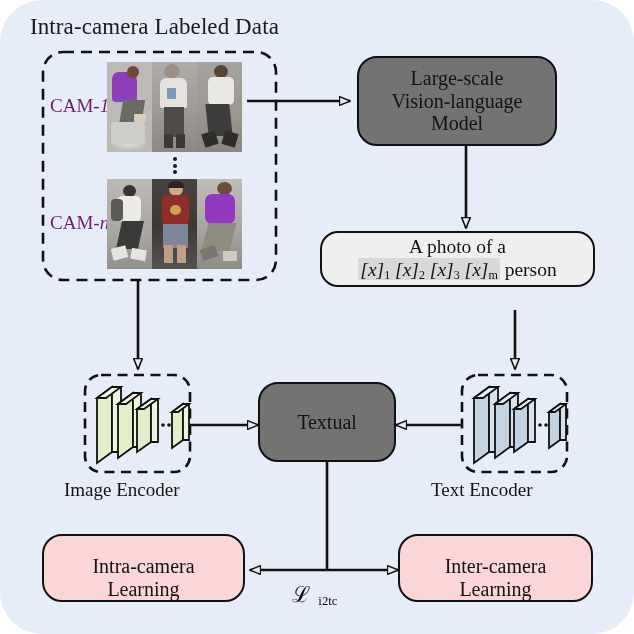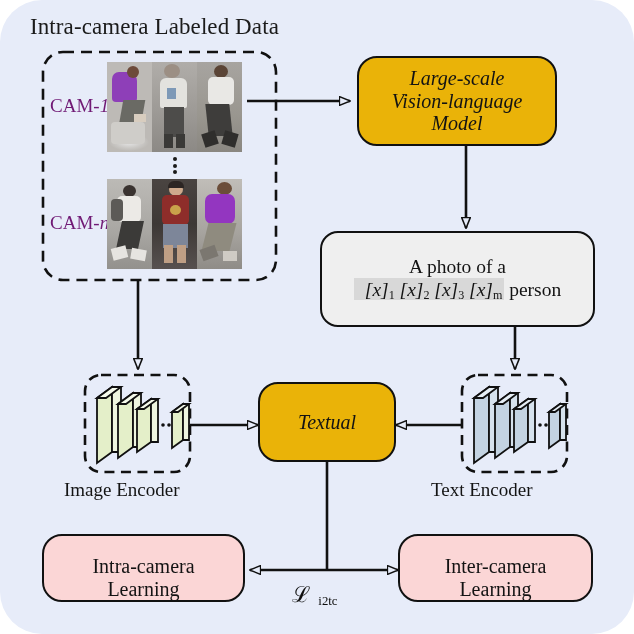--- a/index.html
+++ b/index.html
@@ -15,28 +15,28 @@
   .abs{position:absolute;}
   .ctr{display:flex;align-items:center;justify-content:center;
        text-align:center;line-height:1.12;}
 
   .title{font-size:23px;color:#1b1b1b;letter-spacing:.1px;}
 
   .cam-label{font-size:19px;color:#701a75;white-space:nowrap;}
   .cam-label i{font-style:italic;}
 
   .node{box-sizing:border-box;border:2.6px solid #111111;}
-  .node.yellow{background:#eab308;font-style:italic;}
+  .node.yellow{background:#737373;}
   .node.grey{background:#efefef;}
   .node.pink{background:#fbd6d6;align-items:flex-end;}
   .node-txt{font-size:20px;color:#131313;}
 
   .prompt-l1{font-size:19.5px;color:#131313;}
   .prompt-l2{font-size:19.5px;color:#131313;white-space:nowrap;}
-  .hl{background:#d8d8d8;padding:1px 2px 0 11px;}
+  .hl{background:#d8d8d8;padding:1px 2px 0 2px;}
   .prompt-l2 em{font-style:italic;}
   .prompt-l2 sub{font-size:.62em;vertical-align:-.22em;font-style:normal;}
 
   .enc-caption{font-size:19px;color:#141414;white-space:nowrap;}
 
   .loss{font-size:20px;color:#0e0e0e;white-space:nowrap;}
   .loss .cal{font-family:"DejaVu Serif",serif;font-size:22px;}
   .loss sub{font-size:.64em;vertical-align:-.25em;margin-left:8px;}
 
   .vdots{position:absolute;display:flex;flex-direction:column;
@@ -208,21 +208,21 @@
   </div>
 
   <div class="abs node yellow ctr" style="left:357px;top:56px;width:200px;height:90px;border-radius:20px;">
     <div class="node-txt">
       <div>Large-scale</div>
       <div>Vision-language</div>
       <div>Model</div>
     </div>
   </div>
 
-  <div class="abs node grey ctr" style="left:320px;top:231px;width:275px;height:96px;border-radius:18px;flex-direction:column;">
+  <div class="abs node grey ctr" style="left:320px;top:231px;width:275px;height:56px;border-radius:18px;flex-direction:column;">
     <div class="prompt-l1" style="margin-bottom:1px;">A photo of a</div>
     <div class="prompt-l2">
       <span class="hl"><span><em>[<em>x</em>]</em><sub>1</sub></span> <span><em>[<em>x</em>]</em><sub>2</sub></span> <span><em>[<em>x</em>]</em><sub>3</sub></span> <span><em>[<em>x</em>]</em><sub>m</sub></span></span>
       <span>person</span>
     </div>
   </div>
 
   <div class="abs node yellow ctr" style="left:258px;top:382px;width:138px;height:80px;border-radius:20px;">
     <div class="node-txt">
       <div>Textual</div>

